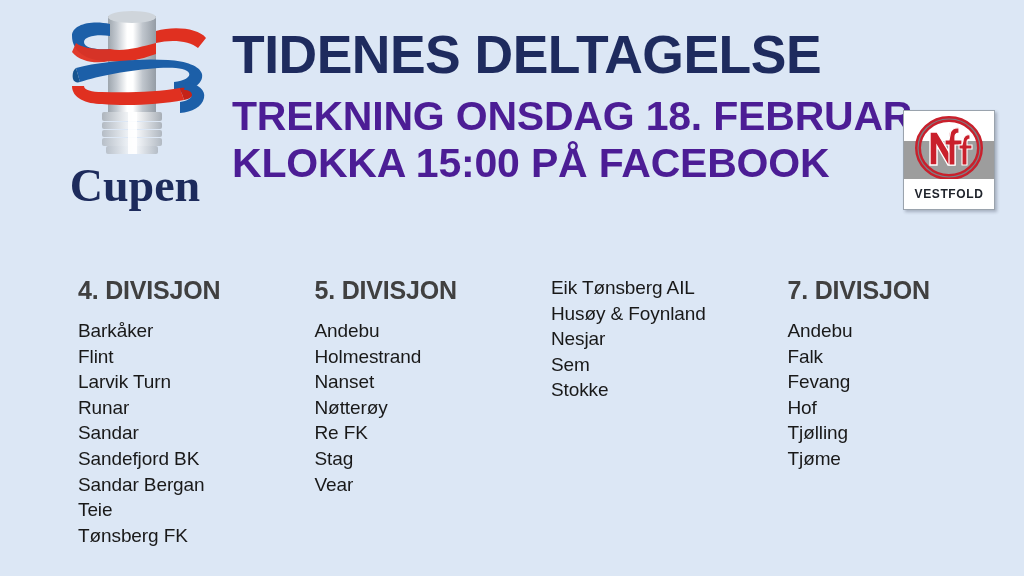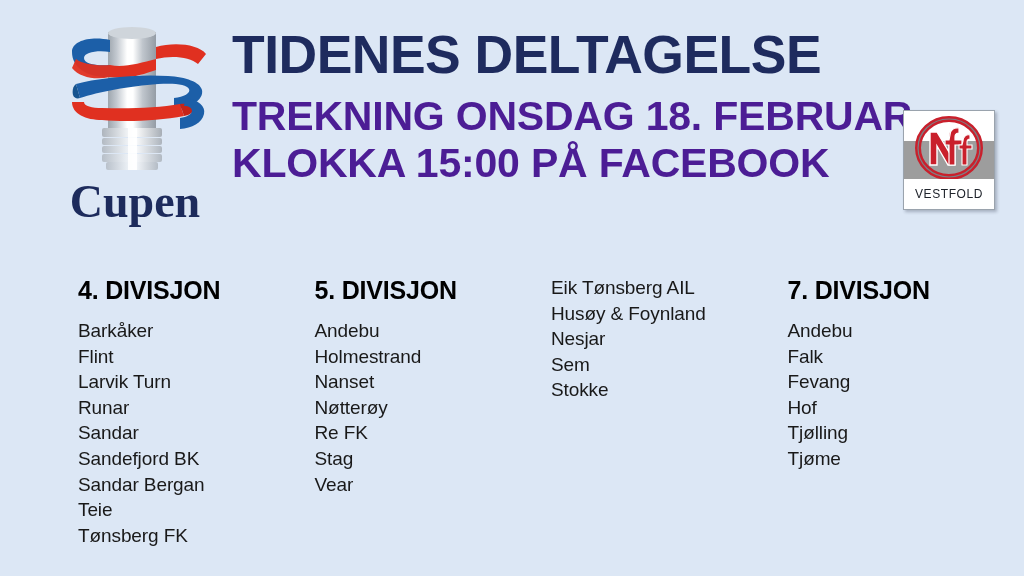--- a/index.html
+++ b/index.html
@@ -27,21 +27,21 @@
     left: 0;
     top: 0;
     width: 1024px;
     height: 232px;
   }
 
   
   #logo-block {
     position: absolute;
     left: 40px;
-    top: 24px;
+    top: 8px;
     width: 190px;
     height: 212px;
   }
   #logo-mark {
     position: absolute;
     left: 18px;
     top: 0;
     width: 160px;
     height: 150px;
   }
@@ -120,41 +120,41 @@
     bottom: 0;
     width: 100%;
     height: 30px;
     background: #ffffff;
     display: flex;
     align-items: center;
     justify-content: center;
   }
   #nff-vestfold-text {
     font-size: 12px;
-    font-weight: normal;
+    font-weight: bold;
     letter-spacing: 0.6px;
     color: #20242c;
     font-family: "Liberation Sans", sans-serif;
   }
 
   
   #divisions {
     position: absolute;
     left: 78px;
     top: 275px;
     width: 946px;
     display: flex;
   }
   .division-col {
     width: 240px;
   }
   .division-heading {
     font-size: 25px;
     font-weight: bold;
-    color: #000000;
+    color: #404040;
     letter-spacing: -0.2px;
     line-height: 30px;
     margin-bottom: 13px;
     white-space: nowrap;
   }
   .team-list {
     list-style: none;
     margin: 0;
     padding: 0;
   }

